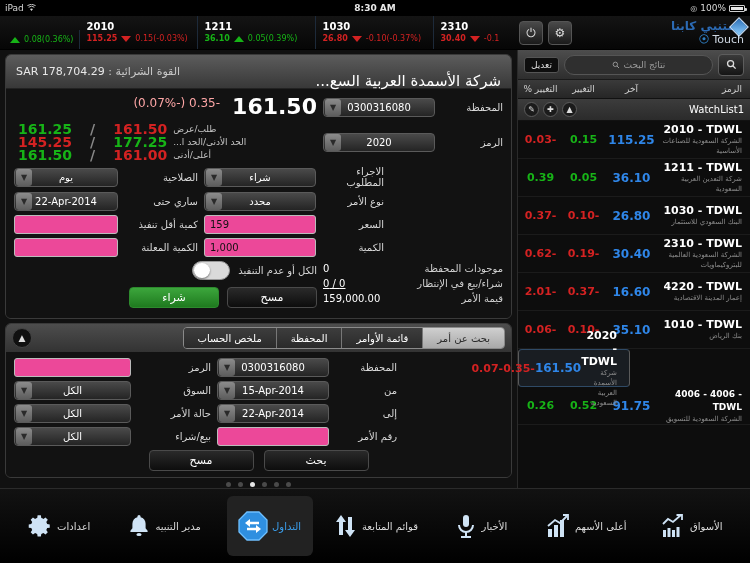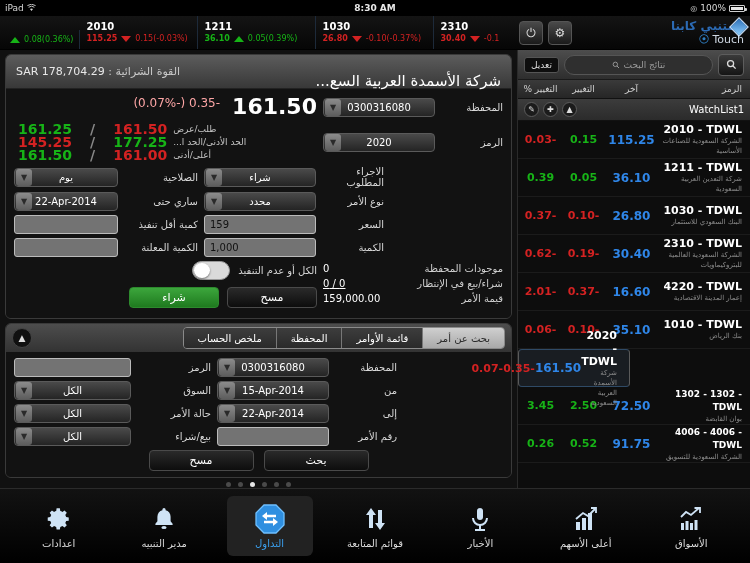--- a/index.html
+++ b/index.html
@@ -87,21 +87,21 @@
     border:1px solid #5a5a5a; display:flex;align-items:center;
     font-size:10px;color:#fff; padding:0 4px; position:relative; direction:rtl;
   }
   .sel span{ flex:1; text-align:center; }
   .sel .chev{
     width:16px;height:17px;border-radius:3px;background:linear-gradient(#8b8b8b,#5d5d5d);
     display:flex;align-items:center;justify-content:center;font-size:8px;color:#2a2a2a;
     position:absolute; left:1px; top:0;
   }
   .txt{
-    width:112px;height:19px;border-radius:3px;background:#737373;color:#111;
+    width:112px;height:19px;border-radius:3px;background:#ec4899;color:#111;
     font-size:10px; padding:0 5px; display:flex;align-items:center;
     direction:ltr; text-align:left; border:1px solid #bbb;
   }
   .qbig{ font-size:22px; font-weight:bold; color:#fff; line-height:24px; text-align:center;}
   .qchg{ font-size:12px; color:#fca5a5; line-height:16px; text-align:right;}
   .qline{ display:flex; gap:6px; align-items:center; font-size:9px; justify-content:flex-end; line-height:13px;}
   .qlabel{ font-size:9px; color:#c4c4c4; direction:rtl; text-align:right; line-height:13px;}
   .pair{ display:flex; gap:18px; font-size:14px; font-weight:bold; direction:ltr;}
   .sep{ color:#888; }
 
@@ -190,21 +190,21 @@
   .wchg{ width:43px; text-align:center; font-size:11px; font-weight:bold; }
   .wpct{ width:43px; text-align:center; font-size:11px; font-weight:bold; }
 
   
   .tabbarbottom{
     height:75px; background:linear-gradient(#121212,#000); display:flex;
     align-items:center; justify-content:space-around; border-top:1px solid #2b2b2b;
     padding:0 6px;
   }
   .nav{
-    width:86px;height:60px;border-radius:6px;display:flex;flex-direction:column;
+    width:86px;height:60px;border-radius:6px;display:flex;flex-direction:row;
     align-items:center;justify-content:center;gap:4px;
   }
   .nav.active{ background:#222; }
   .nav .ic{ height:30px;display:flex;align-items:center;justify-content:center;color:#cfe3f5; }
   .nav .nm{ font-size:10px; color:#dcdcdc; direction:rtl; }
   .nav.active .nm{ color:#3ba0ef; }
   svg{ display:block; }
 </style>
 </head>
 <body>
@@ -585,29 +585,20 @@
           <div class="wpct down">-0.06</div>
         </div>
         <div class="wrow sel">
           <div class="wsym">
             <div class="s1">2020 - TDWL</div>
             <div class="s2">شركة الأسمدة العربية السعودية</div>
           </div>
           <div class="wlast">161.50</div>
           <div class="wchg down">-0.35</div>
           <div class="wpct down">-0.07</div>
-        </div>
-        <div class="wrow">
-          <div class="wsym">
-            <div class="s1" style="font-size:9px;">1302 - 1302 - TDWL</div>
-            <div class="s2">بوان القابضة</div>
-          </div>
-          <div class="wlast">72.50</div>
-          <div class="wchg up">2.50</div>
-          <div class="wpct up">3.45</div>
         </div>
         <div class="wrow">
           <div class="wsym">
             <div class="s1" style="font-size:9px;">4006 - 4006 - TDWL</div>
             <div class="s2">الشركة السعودية للتسويق</div>
           </div>
           <div class="wlast">91.75</div>
           <div class="wchg up">0.52</div>
           <div class="wpct up">0.26</div>
         </div>

